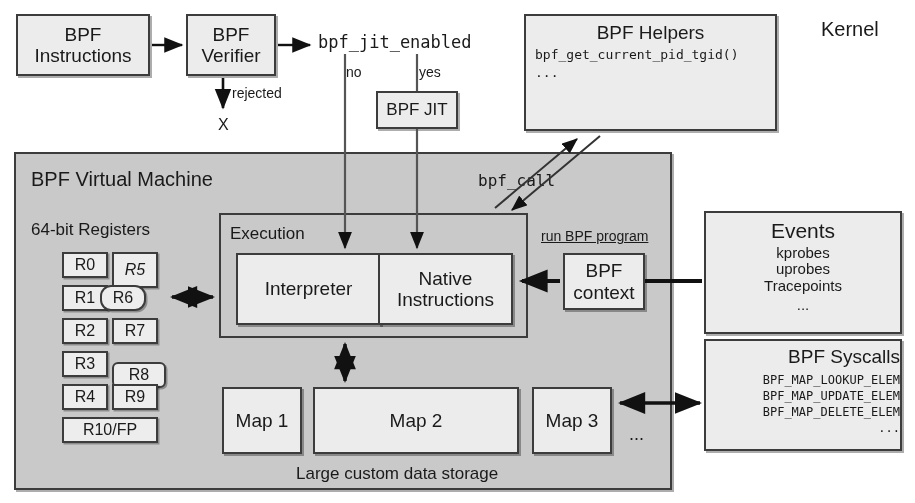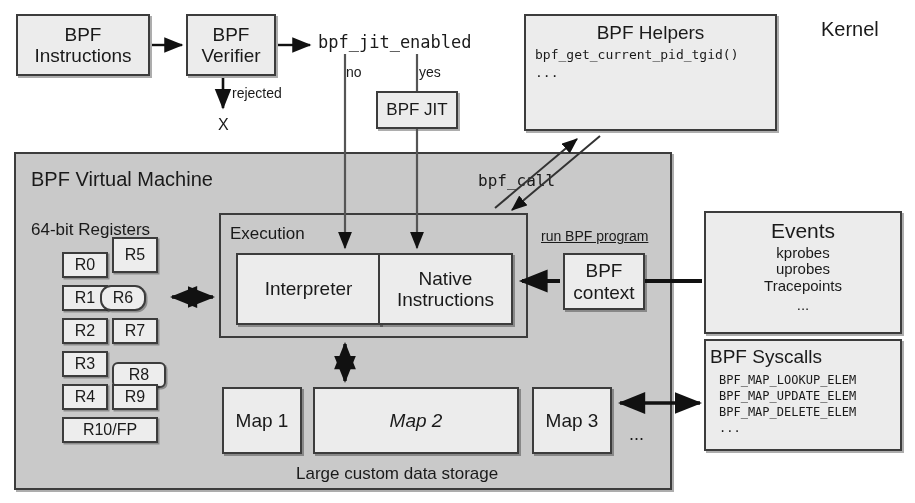--- a/index.html
+++ b/index.html
@@ -118,21 +118,21 @@
   <div class="plainlabel" style="left:31px; top:168px; font-size:20px;">BPF Virtual Machine</div>
 
   <div class="plainlabel" style="left:31px; top:220px; font-size:17px;">64-bit Registers</div>
 
   <div class="reg" style="left:62px; top:252px; width:46px; height:26px;">R0</div>
   <div class="reg" style="left:62px; top:285px; width:46px; height:26px;">R1</div>
   <div class="reg" style="left:62px; top:318px; width:46px; height:26px;">R2</div>
   <div class="reg" style="left:62px; top:351px; width:46px; height:26px;">R3</div>
   <div class="reg" style="left:62px; top:384px; width:46px; height:26px;">R4</div>
 
-  <div class="reg" style="left:112px; top:237px; width:46px; height:36px;">R5</div>
+  <div class="reg" style="left:112px; top:252px; width:46px; height:36px;font-style:italic;">R5</div>
   <div class="reg" style="left:100px; top:285px; width:46px; height:26px;border-radius:11px;">R6</div>
   <div class="reg" style="left:112px; top:318px; width:46px; height:26px;">R7</div>
   <div class="reg" style="left:112px; top:362px; width:54px; height:26px;border-radius:6px;">R8</div>
   <div class="reg" style="left:112px; top:384px; width:46px; height:26px;">R9</div>
 
   <div class="reg" style="left:62px; top:417px; width:96px; height:26px;">R10/FP</div>
 
   <div class="grayzone" style="left:219px; top:213px; width:309px; height:125px; box-shadow:none;"></div>
 
   <div class="plainlabel" style="left:230px; top:224px; font-size:17px;">Execution</div>
@@ -152,41 +152,41 @@
 
   <div class="box shadowed" style="left:563px; top:253px; width:82px; height:57px; font-size:19px;">
     <div>BPF</div>
     <div>context</div>
   </div>
 
   <div class="box shadowed" style="left:222px; top:387px; width:80px; height:67px; font-size:19px;">
     <div>Map 1</div>
   </div>
 
-  <div class="box shadowed" style="left:313px; top:387px; width:206px; height:67px; font-size:19px;font-style:italic;">
+  <div class="box shadowed" style="left:313px; top:387px; width:206px; height:67px; font-size:19px;">
     <div>Map 2</div>
   </div>
 
   <div class="box shadowed" style="left:532px; top:387px; width:80px; height:67px; font-size:19px;">
     <div>Map 3</div>
   </div>
 
   <div class="plainlabel" style="left:629px; top:424px; font-size:18px;">...</div>
 
   <div class="plainlabel" style="left:296px; top:464px; font-size:17px;">Large custom data storage</div>
 
   <div class="box shadowed" style="left:704px; top:211px; width:198px; height:123px; justify-content:flex-start; padding-top:6px;">
     <div style="font-size:21px; margin-bottom:2px;">Events</div>
     <div style="font-size:15px;">kprobes</div>
     <div style="font-size:15px;">uprobes</div>
     <div style="font-size:15px;">Tracepoints</div>
     <div style="font-size:15px; margin-top:2px;">...</div>
   </div>
 
-  <div class="box shadowed" style="left:704px; top:339px; width:198px; height:112px; align-items:flex-start; justify-content:flex-start; padding:5px 0 0 4px;">
+  <div class="box shadowed" style="left:704px; top:339px; width:198px; height:112px; align-items:flex-end; justify-content:flex-start; padding:5px 0 0 4px;">
     <div style="font-size:19px; text-align:center; margin-bottom:6px;">BPF Syscalls</div>
     <div class="mono" style="font-size:12px; text-align:left; padding-left:9px; line-height:1.33;">BPF_MAP_LOOKUP_ELEM</div>
     <div class="mono" style="font-size:12px; text-align:left; padding-left:9px; line-height:1.33;">BPF_MAP_UPDATE_ELEM</div>
     <div class="mono" style="font-size:12px; text-align:left; padding-left:9px; line-height:1.33;">BPF_MAP_DELETE_ELEM</div>
     <div class="mono" style="font-size:12px; text-align:left; padding-left:9px; line-height:1.33;">...</div>
   </div>
 
   <svg id="arrows" viewBox="0 0 915 503">
     <defs>
       <marker id="ah" markerWidth="9" markerHeight="9" refX="7.4" refY="3.2" orient="auto" markerUnits="strokeWidth">

